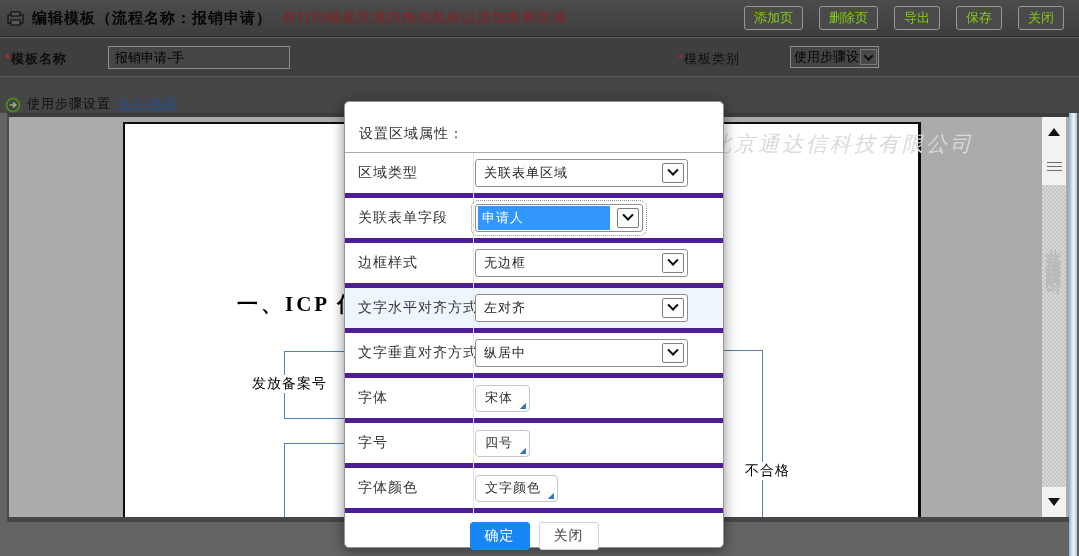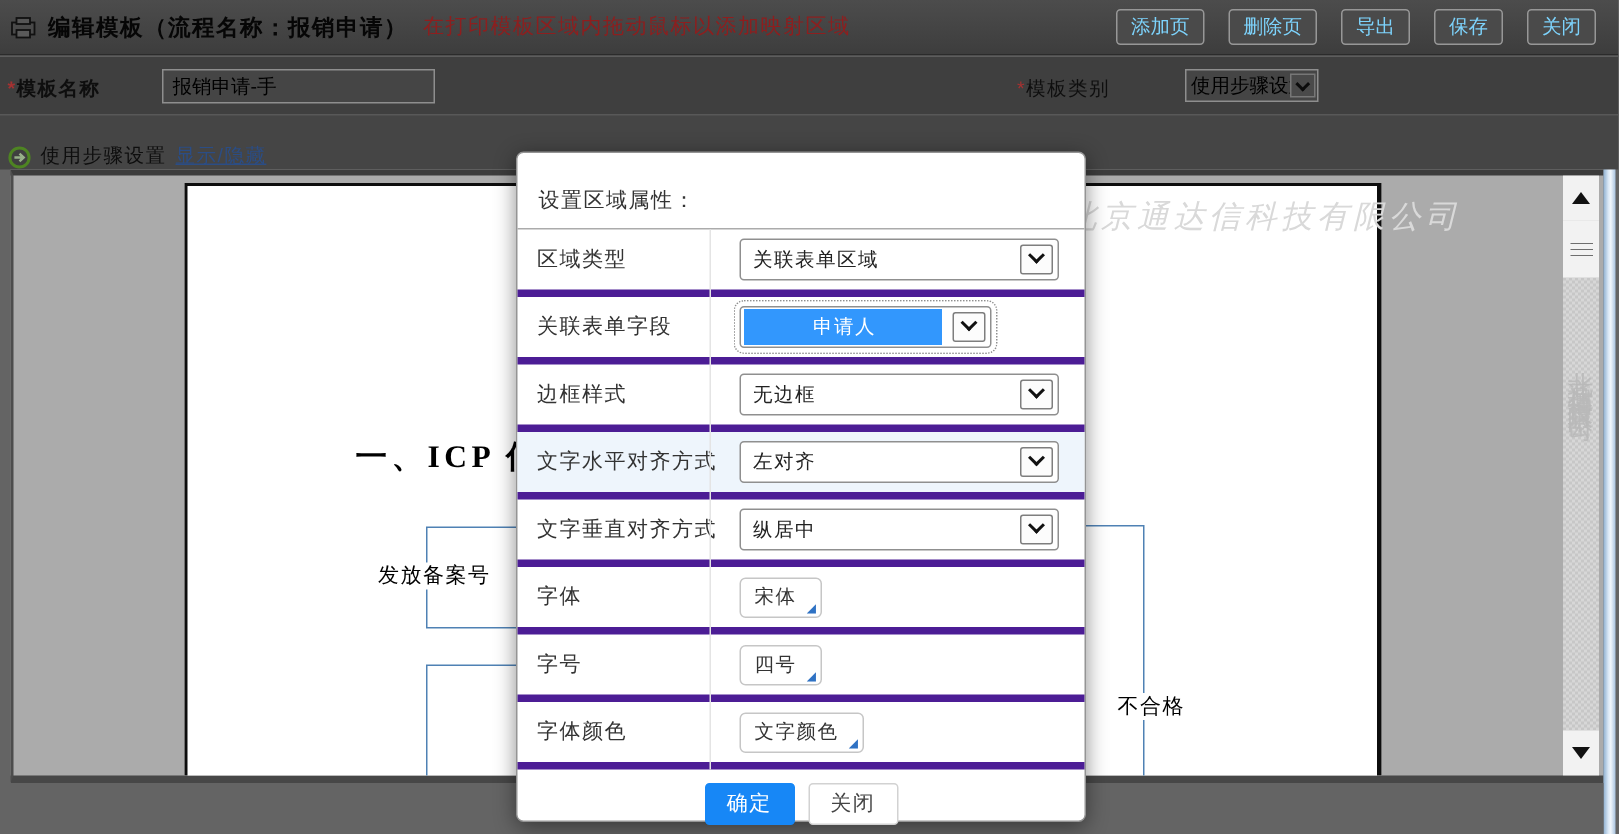--- a/index.html
+++ b/index.html
@@ -8,21 +8,21 @@
   #app { position:relative; width:1079px; height:556px; overflow:hidden; background:#646464; }
 
   
   .toolbar { position:absolute; left:0; top:0; width:1079px; height:37px;
     background:linear-gradient(#4c4c4c,#3d3d3d); border-bottom:1px solid #2b2b2b;
     display:flex; align-items:center; }
   .printer-ic { width:17px; height:15px; margin:0 8px 0 7px; flex:none; }
   .tb-title { font-size:15px; font-weight:bold; color:#060606; letter-spacing:1px; }
   .tb-hint { font-size:14px; color:#8e1e1e; margin-left:10px; letter-spacing:1px; }
   .tb-btns { margin-left:auto; display:flex; gap:16px; padding-right:15px; }
-  .tb-btn { font-size:13px; color:#7dd3fc; background:#4a4a4a; border:1px solid #979797;
+  .tb-btn { font-size:13px; color:#84cc16; background:#4a4a4a; border:1px solid #979797;
     border-radius:3px; padding:3px 9px; line-height:16px; cursor:pointer; white-space:nowrap; }
 
   .field-row { position:absolute; left:0; top:37px; width:1079px; height:39px;
     background:#3f3f3f; border-top:1px solid #5d5d5d; }
   .req { color:#a53131; font-size:13px; }
   .frm-label { position:absolute; top:12px; font-size:13px; color:#0e0e0e; letter-spacing:1px; }
   .name-input { position:absolute; left:108px; top:8px; width:182px; height:23px;
     background:#454545; border:1px solid #8e8e8e; color:#000; font-size:13px; padding:0 6px;
     font-family:inherit; }
   .mini-select { position:absolute; left:790px; top:8px; width:89px; height:22px;
@@ -87,21 +87,21 @@
     box-shadow:0 3px 14px rgba(0,0,0,.45); z-index:10; }
   .dlg-header { height:51px; padding:23px 14px 0; font-size:14px; color:#333;
     border-bottom:1px solid #ababab; letter-spacing:1px; }
   .dlg-rows { position:relative; }
   .dlg-rows::before { content:""; position:absolute; left:128px; top:0; bottom:0;
     width:1px; background:#e4e4e4; }
   .dlg-row { display:flex; align-items:center; height:45px; border-bottom:5px solid #4c1d95; }
   .dlg-row.tint { background:#eef5fc; }
   .dlg-row .lab { width:128px; padding-left:13px; font-size:14px; color:#333; flex:none;
     white-space:nowrap; letter-spacing:1px; }
-  .dlg-row .ctrl { flex:1; padding-left:20px; display:flex; align-items:center;text-align:center; }
+  .dlg-row .ctrl { flex:1; padding-left:2px; display:flex; align-items:center; }
 
   .sel { position:relative; height:28px; border:1px solid #8f8f8f; border-radius:3px;
     background:#fff; display:flex; align-items:center; padding:0 30px 0 8px;
     font-size:13px; color:#222; cursor:pointer; }
   .sel.full { width:213px; }
   .sel.narrow { width:168px; padding-left:2px; }
   .sel.focused { outline:1px dotted #8f8f8f; outline-offset:3px; }
   .sel .sval { white-space:nowrap; letter-spacing:1px; }
   .sel .sval.hl { flex:1; background:#3297fd; color:#fff; padding:3px 2px 3px 4px; margin-right:2px; }
   .sel-arrow { position:absolute; right:3px; top:3px; width:22px; height:20px;

